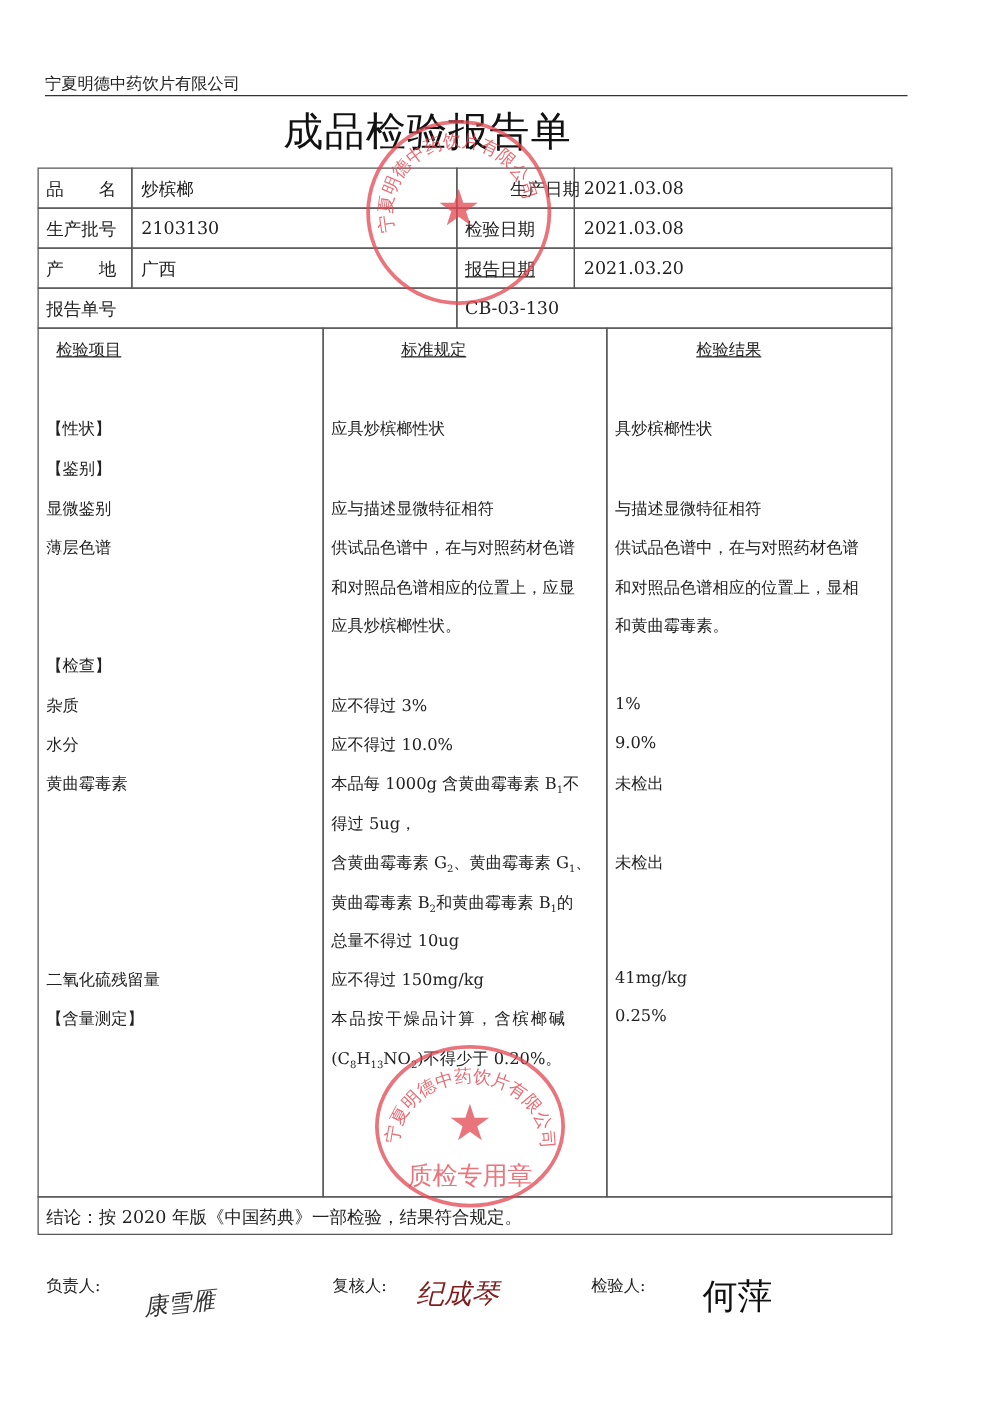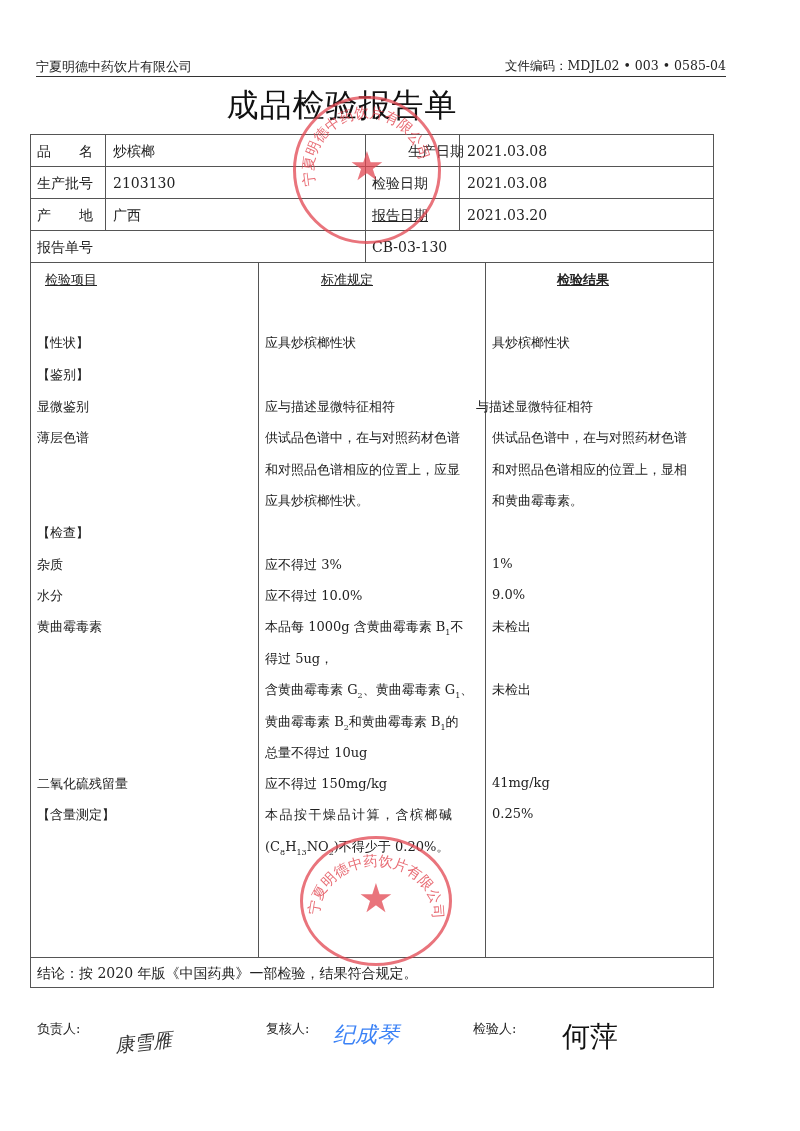--- a/index.html
+++ b/index.html
@@ -21,21 +21,20 @@
   .stamp .star { position:absolute; font-size:40px; left:50%; transform:translateX(-50%); }
   .stamp .bottom { position:absolute; left:0; width:100%; text-align:center; font-size:20px; }
   .stamp .arc { position:absolute; left:0; top:0; width:100%; height:100%; }
   .sig { position:absolute; font-family:"DejaVu Sans",sans-serif; font-style:italic; }
 </style>
 </head>
 <body>
 
 <div class="hdr">
   <span class="l">宁夏明德中药饮片有限公司</span>
-  <span class="r">文件编码：MDJL02 • 003 • 0585-04</span>
 </div>
 <div class="title">成品检验报告单</div>
 
 <div>
   <div class="cell" style="left:30px;top:134px;width:76px;height:33px;"></div>
   <div class="cell" style="left:105px;top:134px;width:261px;height:33px;"></div>
   <div class="cell" style="left:365px;top:134px;width:95px;height:33px;"></div>
   <div class="cell" style="left:459px;top:134px;width:255px;height:33px;"></div>
 
   <div class="cell" style="left:30px;top:166px;width:76px;height:33px;"></div>
@@ -70,31 +69,31 @@
   <span class="txt" style="left:372px;top:239px;">CB-03-130</span>
 </div>
 
 <div>
   <div class="cell" style="left:30px;top:262px;width:229px;height:696px;"></div>
   <div class="cell" style="left:258px;top:262px;width:228px;height:696px;"></div>
   <div class="cell" style="left:485px;top:262px;width:229px;height:696px;"></div>
 
   <span class="txt sm u" style="left:45px;top:271px;">检验项目</span>
   <span class="txt sm u" style="left:321px;top:271px;">标准规定</span>
-  <span class="txt sm u" style="left:557px;top:271px;font-weight:bold;">检验结果</span>
+  <span class="txt sm u" style="left:557px;top:271px;">检验结果</span>
 
   <span class="txt sm" style="left:37px;top:334px;">【性状】</span>
   <span class="txt sm" style="left:265px;top:334px;">应具炒槟榔性状</span>
   <span class="txt sm" style="left:492px;top:334px;">具炒槟榔性状</span>
 
   <span class="txt sm" style="left:37px;top:366px;">【鉴别】</span>
 
   <span class="txt sm" style="left:37px;top:398px;">显微鉴别</span>
   <span class="txt sm" style="left:265px;top:398px;">应与描述显微特征相符</span>
-  <span class="txt sm" style="left:476px;top:398px;">与描述显微特征相符</span>
+  <span class="txt sm" style="left:492px;top:398px;">与描述显微特征相符</span>
 
   <span class="txt sm" style="left:37px;top:429px;">薄层色谱</span>
   <span class="txt sm" style="left:265px;top:429px;">供试品色谱中，在与对照药材色谱</span>
   <span class="txt sm" style="left:265px;top:461px;">和对照品色谱相应的位置上，应显</span>
   <span class="txt sm" style="left:265px;top:492px;">应具炒槟榔性状。</span>
   <span class="txt sm" style="left:492px;top:429px;">供试品色谱中，在与对照药材色谱</span>
   <span class="txt sm" style="left:492px;top:461px;">和对照品色谱相应的位置上，显相</span>
   <span class="txt sm" style="left:492px;top:492px;">和黄曲霉毒素。</span>
 
   <span class="txt sm" style="left:37px;top:524px;">【检查】</span>
@@ -125,21 +124,21 @@
   <span class="txt sm" style="left:265px;top:838px;"><span>(C</span><sub>8</sub><span>H</span><sub>13</sub><span>NO</span><sub>2</sub><span>)不得少于 0.20%。</span></span>
   <span class="txt sm" style="left:492px;top:806px;">0.25%</span>
 </div>
 
 <div class="cell" style="left:30px;top:957px;width:684px;height:31px;"></div>
 <span class="txt" style="left:37px;top:965px;">结论：按 2020 年版《中国药典》一部检验，结果符合规定。</span>
 
 <span class="txt sm" style="left:37px;top:1020px;">负责人:</span>
 <span class="sig" style="left:115px;top:1030px;font-size:19px;color:#333;transform:rotate(-6deg);">康雪雁</span>
 <span class="txt sm" style="left:266px;top:1020px;">复核人:</span>
-<span class="sig" style="left:333px;top:1020px;font-size:22px;color:#3b82f6;">纪成琴</span>
+<span class="sig" style="left:333px;top:1020px;font-size:22px;color:#7f1d1d;">纪成琴</span>
 <span class="txt sm" style="left:473px;top:1020px;">检验人:</span>
 <span class="sig" style="left:562px;top:1018px;font-size:28px;color:#111;font-style:normal;">何萍</span>
 
 <div class="stamp" style="left:293px;top:96px;width:148px;height:148px;">
   <svg class="arc" viewBox="0 0 148 148">
     <defs>
         <path id="arc1" d="M 20 90 A 56 56 0 1 1 128 90"></path>
       </defs>
     <text font-size="15" fill="rgba(226,70,80,0.8)" font-family="DejaVu Serif, serif"><textPath href="#arc1">宁夏明德中药饮片有限公司</textPath></text>
   </svg>
@@ -147,13 +146,14 @@
 </div>
 
 <div class="stamp" style="left:300px;top:836px;width:152px;height:130px;">
   <svg class="arc" viewBox="0 0 152 130">
     <defs>
         <path id="arc2" d="M 16 80 A 60 52 0 1 1 136 80"></path>
       </defs>
     <text font-size="15" fill="rgba(226,70,80,0.8)" font-family="DejaVu Serif, serif"><textPath href="#arc2">宁夏明德中药饮片有限公司</textPath></text>
   </svg>
   <span class="star" style="top:36px;">★</span>
+  <span class="bottom" style="top:88px;">质检专用章</span>
 </div>
 
 </body></html>

